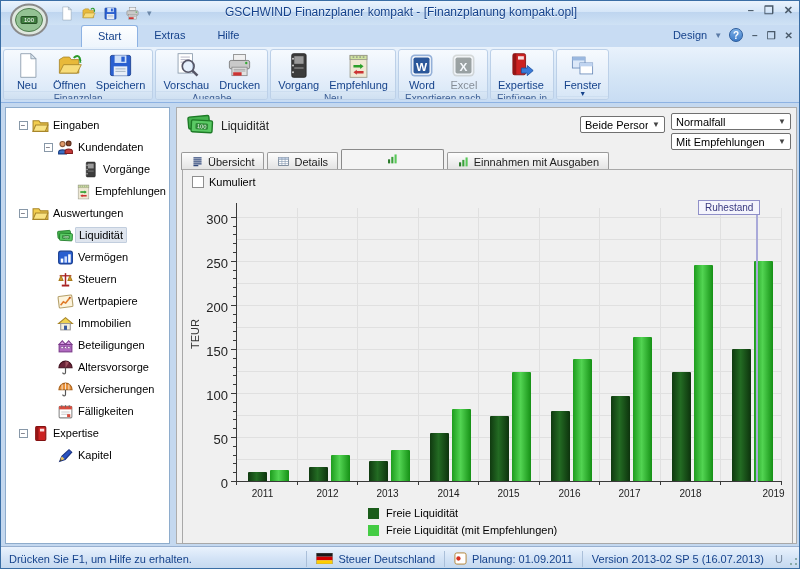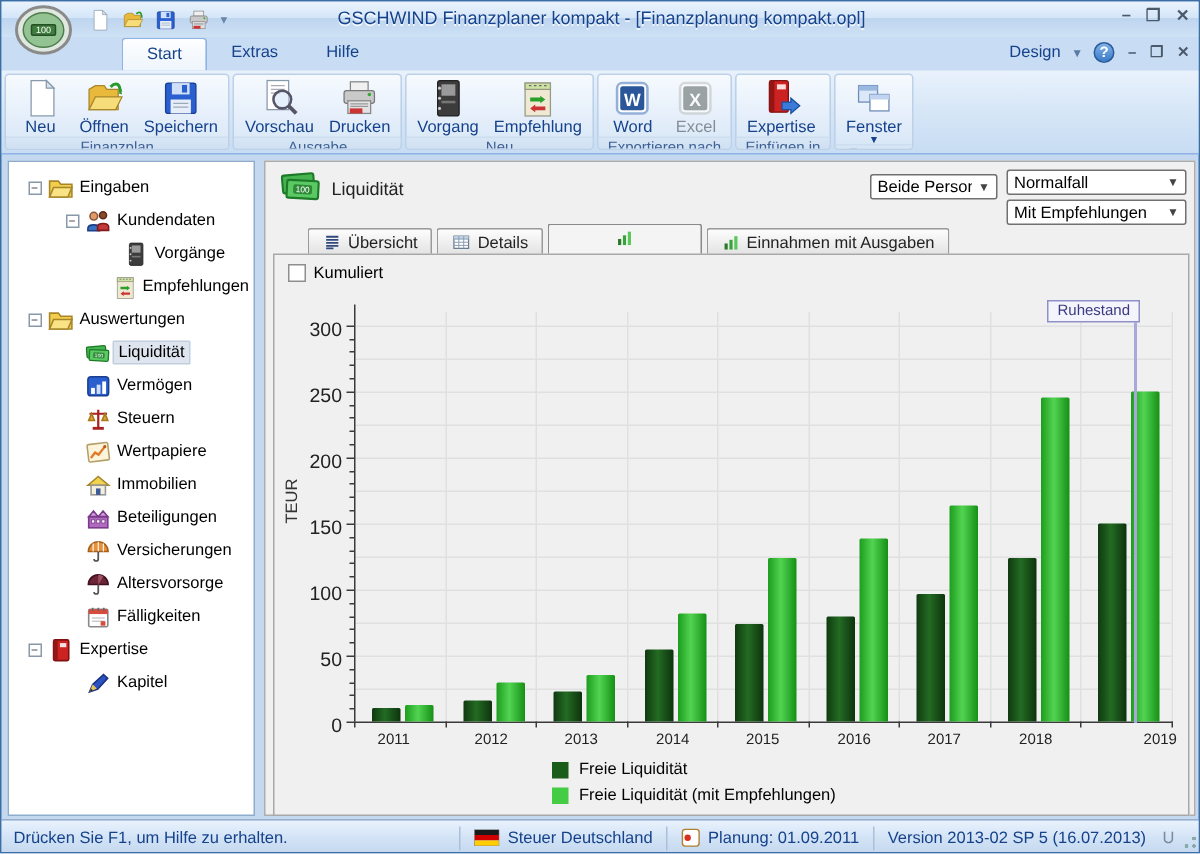--- a/index.html
+++ b/index.html
@@ -61,21 +61,21 @@
     border:1px solid #adadad; }
   .main-header-icon { position:absolute; left:10px; top:4px; width:28px; height:24px; }
   .main-header-title { position:absolute; left:44px; top:11px; font-size:12px; color:#222; }
   .selector { position:absolute; height:17px; background:#fff; border:1px solid #707070; border-radius:2px;
     font-size:11px; color:#000; display:flex; align-items:center; padding:0 4px; cursor:pointer; }
   .selector .sv { flex:1; white-space:nowrap; overflow:hidden; }
   .selector .sa { font-size:8px; color:#444; margin-left:4px; }
   #sel-person { left:403px; top:8px;  width:85px; }
   #sel-scenario { left:494px; top:5px; width:120px; }
   #sel-recommend { left:494px; top:25px; width:120px; }
-  .doctabs { position:absolute; left:4px; top:41px; display:flex; align-items:flex-end; height:21px; gap:3px;margin-left:24px; }
+  .doctabs { position:absolute; left:4px; top:41px; display:flex; align-items:flex-end; height:21px; gap:3px; }
   .dtab { display:flex; align-items:center; gap:4px; font-size:11px; color:#222; padding:2px 9px;
     background:linear-gradient(#fdfdfd,#e2e2e2); border:1px solid #9a9a9a; border-bottom:none;
     border-radius:2px 2px 0 0; height:18px; cursor:pointer; }
   .dtab svg { width:13px; height:13px; }
   .dtab.active { background:#f4f4f4; height:21px; font-weight:normal; border-color:#8a8a8a;flex-direction:column; }
   .content { position:absolute; left:5px; top:61px; width:611px; height:375px; background:#f0f0f0;
     border:1px solid #a8a8a8; }
   .chk-row { position:absolute; left:9px; top:6px; display:flex; align-items:center; gap:5px; cursor:pointer; }
   .chk { width:12px; height:12px; background:#fff; border:1px solid #8e8e8e; }
   .chk-label { font-size:11px; color:#000; }
@@ -490,37 +490,37 @@
               <rect x="10.2" y="9" width="2" height="2"></rect>
             </g>
           </svg>
         </span>
         <span class="tlabel">Beteiligungen</span>
       </div>
       <div class="trow" style="padding-left: 35px;">
         <span class="exp"></span>
         <span class="ticon">
           <svg viewBox="0 0 16 16">
+            <path d="M1.8 8.2a6.2 6.2 0 0 1 12.4 0z" fill="#6b2438" stroke="#40101e"></path>
+            <path d="M8 2a6.2 6.2 0 0 1 3.2 1.2L8 8.2z" fill="#a0525f"></path>
+            <path d="M8 8.2v4.6a1.3 1.3 0 0 1-2.6 0" stroke="#555" fill="none" stroke-width="1.1"></path>
+          </svg>
+        </span>
+        <span class="tlabel">Altersvorsorge</span>
+      </div>
+      <div class="trow" style="padding-left: 35px;">
+        <span class="exp"></span>
+        <span class="ticon">
+          <svg viewBox="0 0 16 16">
             <path d="M1.8 8.2a6.2 6.2 0 0 1 12.4 0z" fill="#e8913a" stroke="#a8611a"></path>
             <path d="M8 2v6.2M4.8 3.2v5M11.2 3.2v5" stroke="#fff" stroke-width=".7"></path>
             <path d="M8 8.2v4.6a1.3 1.3 0 0 1-2.6 0" stroke="#555" fill="none" stroke-width="1.1"></path>
           </svg>
         </span>
         <span class="tlabel">Versicherungen</span>
-      </div>
-      <div class="trow" style="padding-left: 35px;">
-        <span class="exp"></span>
-        <span class="ticon">
-          <svg viewBox="0 0 16 16">
-            <path d="M1.8 8.2a6.2 6.2 0 0 1 12.4 0z" fill="#6b2438" stroke="#40101e"></path>
-            <path d="M8 2a6.2 6.2 0 0 1 3.2 1.2L8 8.2z" fill="#a0525f"></path>
-            <path d="M8 8.2v4.6a1.3 1.3 0 0 1-2.6 0" stroke="#555" fill="none" stroke-width="1.1"></path>
-          </svg>
-        </span>
-        <span class="tlabel">Altersvorsorge</span>
       </div>
       <div class="trow" style="padding-left: 35px;">
         <span class="exp"></span>
         <span class="ticon">
           <svg viewBox="0 0 16 16">
             <rect x="2" y="3" width="12" height="11" rx="1" fill="#fff" stroke="#888"></rect>
             <rect x="2" y="3" width="12" height="3" fill="#d84c3e"></rect>
             <path d="M4.5 2v2M8 2v2M11.5 2v2" stroke="#666"></path>
             <path d="M4 8.5h8M4 10.5h8" stroke="#ccc"></path>
             <rect x="9.5" y="10.5" width="3" height="2.8" fill="#d84c3e"></rect>

